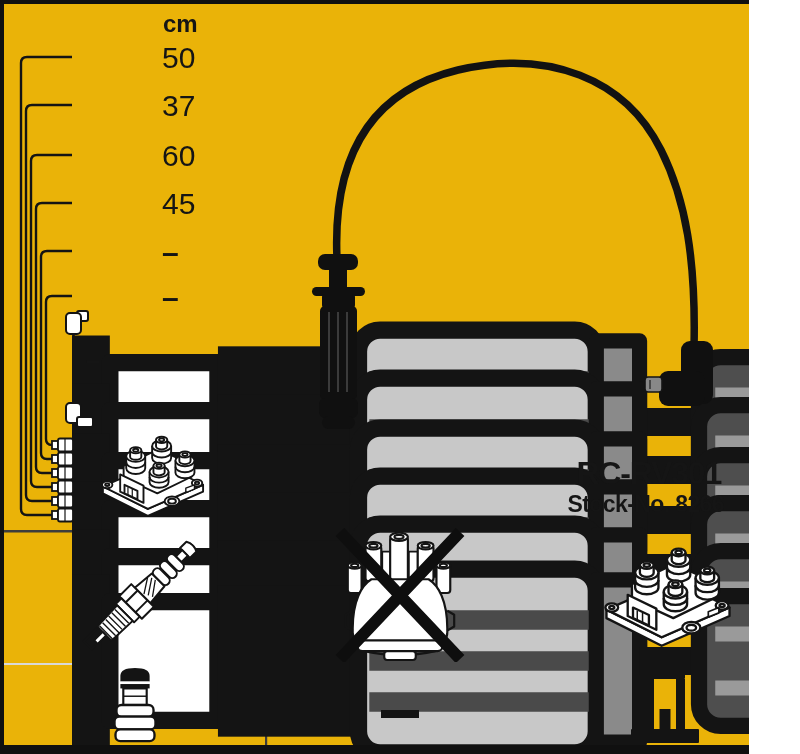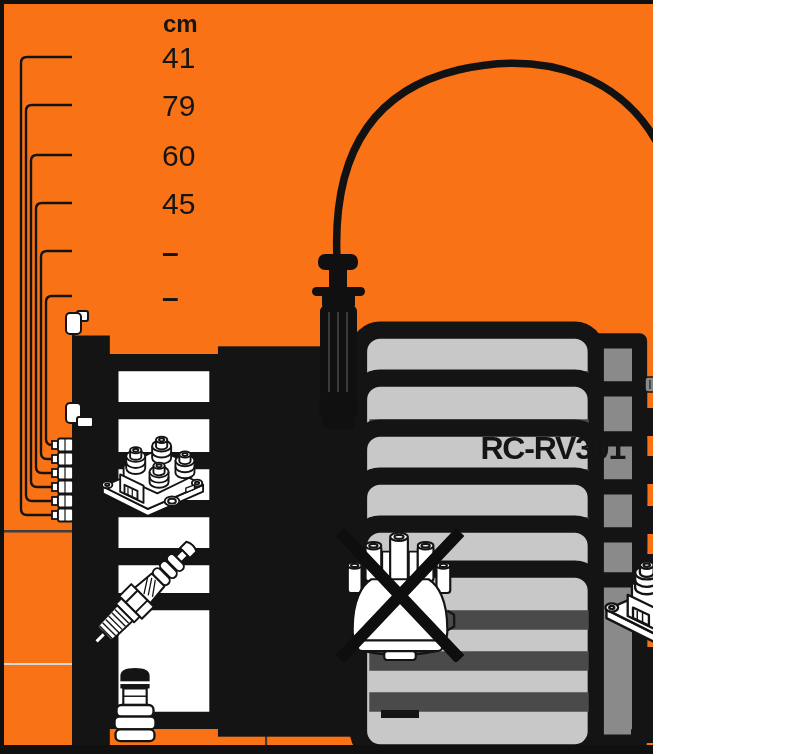--- a/index.html
+++ b/index.html
@@ -1,25 +1,25 @@
 <!DOCTYPE html>
 <html><head>
 <meta charset="utf-8">
 <style>
   html,body{margin:0;padding:0;background:#fff;}
-  .frame{position:relative;width:653px;height:754px;background:#f97316;overflow:hidden;
+  .frame{position:relative;width:749px;height:754px;background:#eab308;overflow:hidden;
          font-family:"Liberation Sans", sans-serif;color:#141414;}
   .abs{position:absolute;}
   .art{position:absolute;left:0;top:0;}
   .txt{position:absolute;white-space:nowrap;color:#151515;}
   .unit{left:163px;top:10px;font-size:24px;font-weight:700;}
   .len{left:162px;font-size:30px;font-weight:400;line-height:34px;}
   .len.dash{font-weight:700;}
   .coil-dash{left:86px;top:345px;font-size:26px;font-weight:700;}
-  .code{right:28px;top:430px;font-size:32px;font-weight:700;letter-spacing:-1.2px;}
+  .code{right:28px;top:455px;font-size:32px;font-weight:700;letter-spacing:-1.2px;}
   .stock{right:25px;top:491px;font-size:23px;font-weight:700;letter-spacing:-0.6px;}
   .dash-bar{left:381px;top:710px;width:38px;height:8px;background:#141414;}
 </style>
 </head>
 <body>
 
 <div class="frame">
 
   <svg class="art" width="800" height="754" viewBox="0 0 800 754">
     <defs>
@@ -260,26 +260,27 @@
     <g fill="#101010">
       <rect x="0" y="0" width="800" height="4"></rect>
       <rect x="0" y="0" width="4" height="754"></rect>
       <rect x="796" y="0" width="4" height="754"></rect>
       <rect x="0" y="745" width="800" height="9"></rect>
     </g>
   </svg>
 
   <div class="txt unit">cm</div>
 
-  <div class="txt len" style="top:41px">41</div>
-  <div class="txt len" style="top:89px">79</div>
+  <div class="txt len" style="top:41px">50</div>
+  <div class="txt len" style="top:89px">37</div>
   <div class="txt len" style="top:139px">60</div>
   <div class="txt len" style="top:187px">45</div>
   <div class="txt len dash" style="top:236px">–</div>
   <div class="txt len dash" style="top:281px">–</div>
 
   <div class="txt coil-dash">–</div>
 
   <div class="txt code">RC-RV301</div>
+  <div class="txt stock">Stock-No. 8266</div>
 
   <div class="abs dash-bar"></div>
 
 </div>
 
 </body></html>

